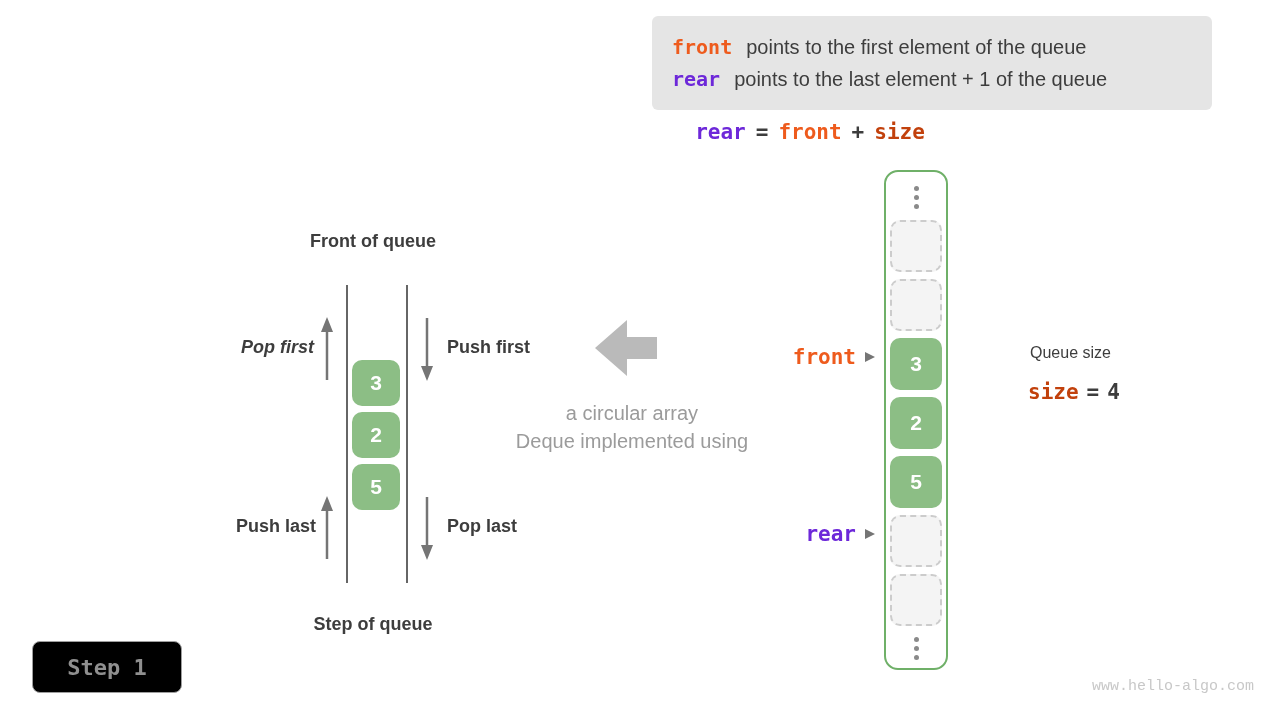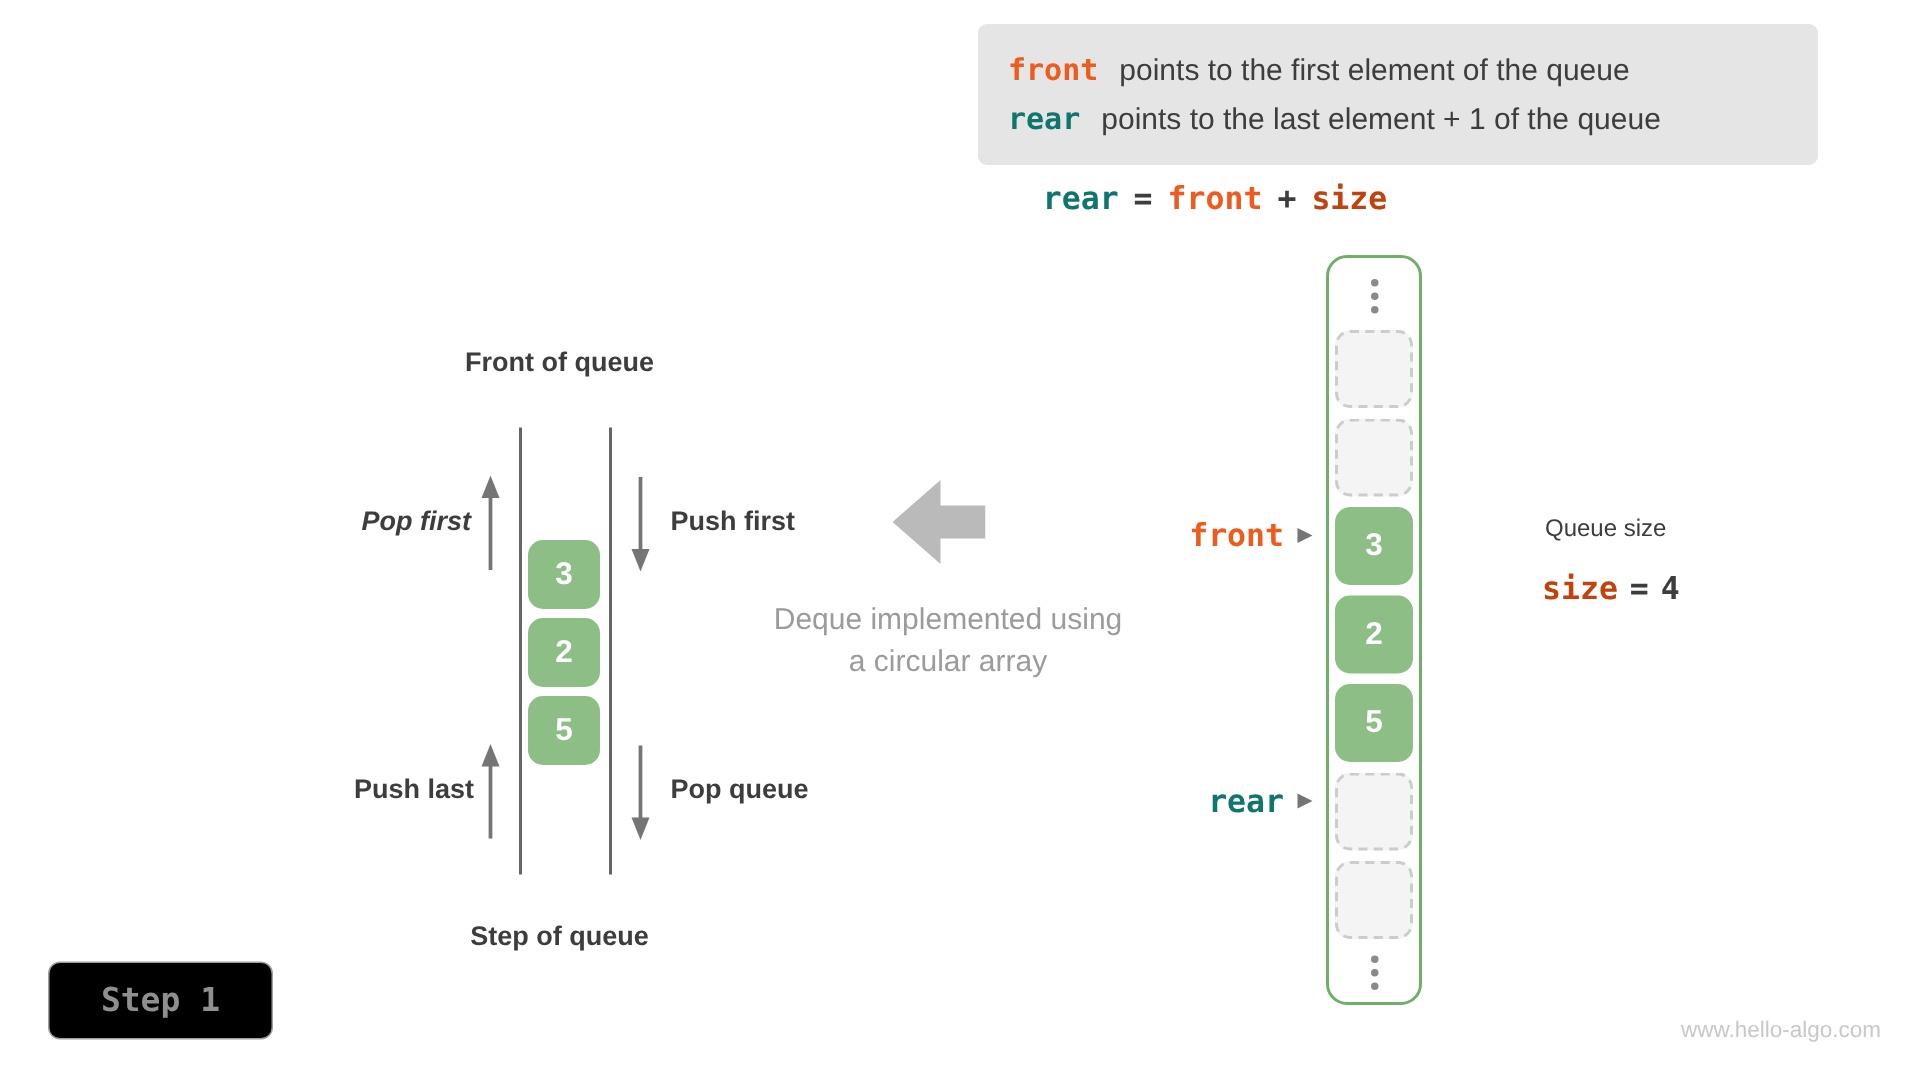--- a/index.html
+++ b/index.html
@@ -2,21 +2,21 @@
 <html><head>
 <meta charset="utf-8">
 <style>
   html,body{margin:0;padding:0;background:#ffffff;}
   #stage{
     position:relative;width:1280px;height:720px;background:#ffffff;overflow:hidden;
     font-family:"Liberation Sans", sans-serif;color:#3d3d3d;padding-left:16px;
   }
   .mono{font-family:"DejaVu Sans Mono", monospace;font-weight:bold;}
   .c-orange{color:#ee5b1d;}
-  .c-teal{color:#0f766e;}
+  .c-teal{color:#6d28d9;}
   .c-blue{color:#c2410c;}
   .c-dark{color:#3d3d3d;}
 
   
   .legend{
     position:absolute;left:652px;top:16px;width:560px;height:94px;
     background:#e5e5e5;border-radius:6px;
     display:flex;flex-direction:column;justify-content:center;gap:8px;
     padding-left:20px;box-sizing:border-box;
   }
@@ -90,21 +90,21 @@
   .step-badge{
     position:absolute;left:32px;top:641px;width:150px;height:52px;
     border:1.5px solid #9e9e9e;border-radius:8px;background:#000000;
     display:flex;align-items:center;justify-content:center;
     font-size:22px;color:#8f8f8f;box-sizing:border-box;
   }
 
   
   .watermark{
     position:absolute;right:42px;top:678px;
-    font-family:Liberation Sans, sans-serif;font-size:15px;color:#c8c8c8;
+    font-family:Liberation Mono, monospace;font-size:15px;color:#c8c8c8;
   }
 </style>
 </head>
 <body>
 
 <div id="stage">
 
   <div class="legend">
     <div class="legend-row">
       <span class="mono kw c-orange">front</span>
@@ -143,28 +143,28 @@
     <polygon points="8,0 2,15 14,15" fill="#757575"></polygon>
   </svg>
   <svg class="arr" style="left:419px;top:496px;" width="16" height="64" viewBox="0 0 16 64">
     <line x1="8" y1="1" x2="8" y2="52" stroke="#757575" stroke-width="2.5"></line>
     <polygon points="8,64 2,49 14,49" fill="#757575"></polygon>
   </svg>
 
   <div class="op-label label-bold" style="right:982px;top:337px;font-style:italic;">Pop first</div>
   <div class="op-label label-bold" style="left:447px;top:337px;">Push first</div>
   <div class="op-label label-bold" style="right:980px;top:516px;">Push last</div>
-  <div class="op-label label-bold" style="left:447px;top:516px;">Pop queue</div>
+  <div class="op-label label-bold" style="left:447px;top:516px;">Pop last</div>
 
   <svg class="big-arrow" width="62" height="60" viewBox="0 0 62 60">
     <polygon points="0,30 32,2 32,19 62,19 62,41 32,41 32,58" fill="#bababa"></polygon>
   </svg>
   <div class="caption">
+    <div>a circular array</div>
     <div>Deque implemented using</div>
-    <div>a circular array</div>
   </div>
 
   <div class="array-box">
     <div class="dots">
         <i></i>
         <i></i>
         <i></i>
       </div>
     <div class="cell empty"></div>
     <div class="cell empty"></div>

